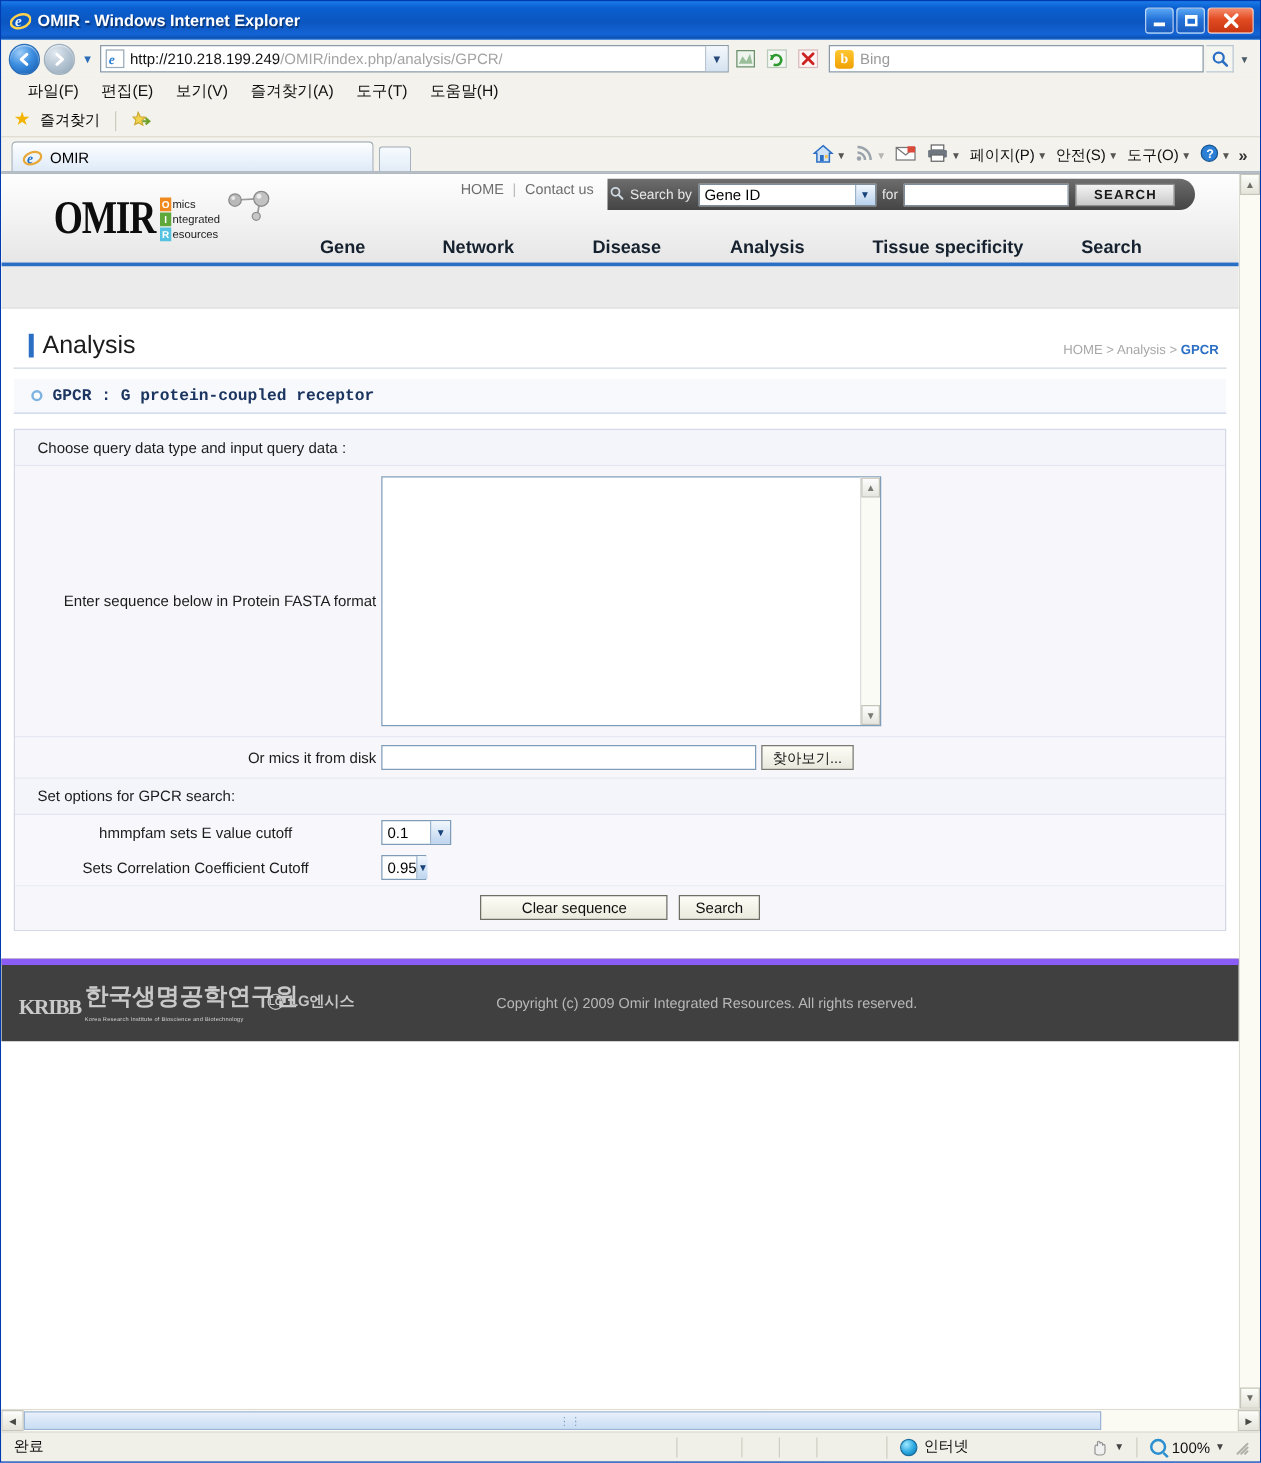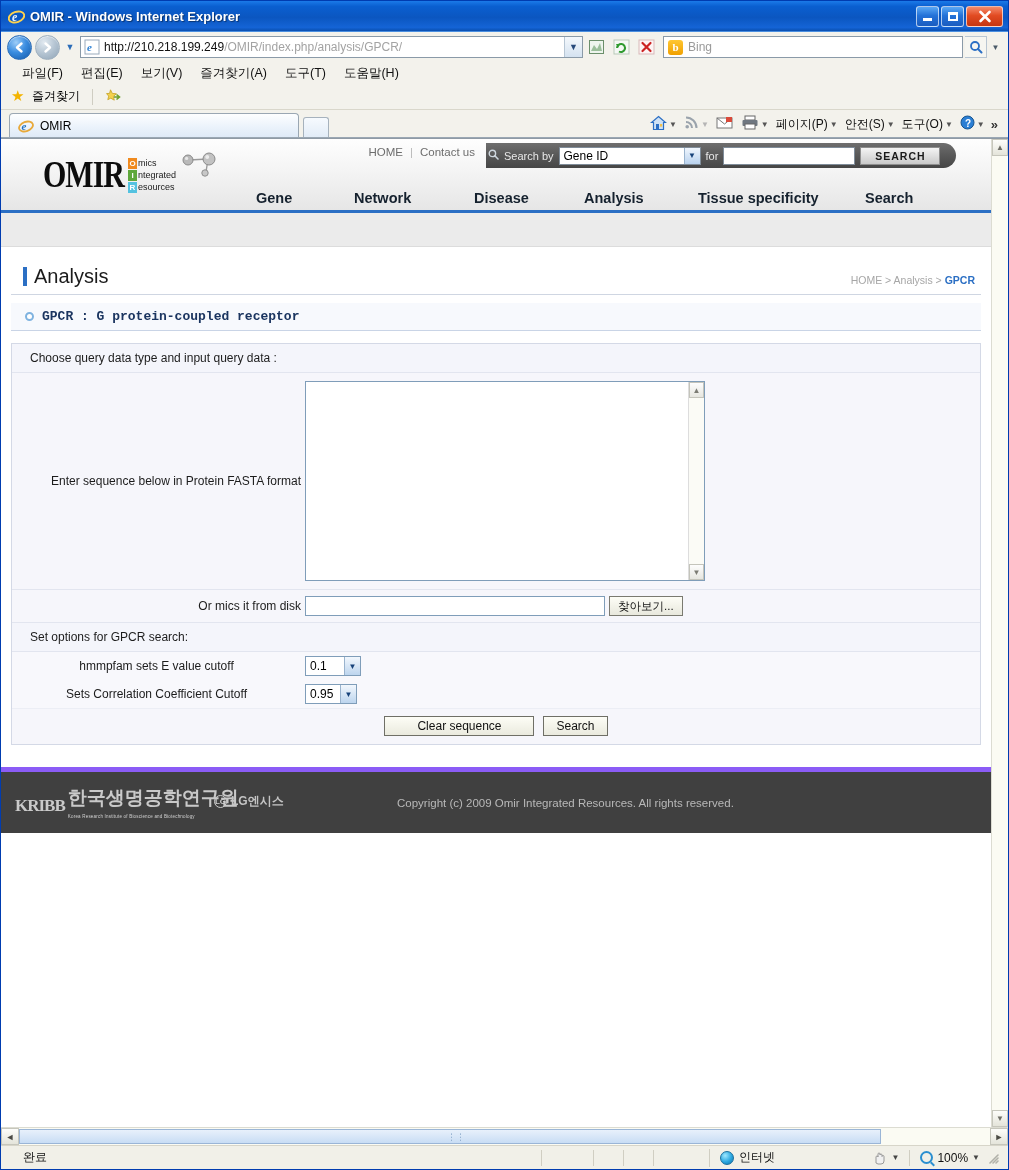--- a/index.html
+++ b/index.html
@@ -381,21 +381,21 @@
     font-size: 12px; color: #000;
   }
   .mini-select .arr {
     width: 16px; height: 18px; margin-left: auto;
     background: linear-gradient(180deg,#f2f7fd,#bdd5ee);
     border-left: 1px solid #9ab3cd;
     display: flex; align-items: center; justify-content: center;
     color: #17427a; font-size: 8px;
   }
   .sel-e { width: 56px; }
-  .sel-c { width: 52px; }
+  .sel-c { width: 36px; }
 
   .btn-row {
     display: flex; align-items: center; justify-content: center; gap: 9px;
     background: #f6f6fb; padding: 7px 0 8px 0;
     border-top: 1px solid #eceef5;
   }
   .form-btn {
     height: 20px; padding: 0 12px;
     background: linear-gradient(180deg,#fdfdf6,#eaeade);
     border: 1px solid #6f6f66;
@@ -476,21 +476,21 @@
   .grip { width: 6px; height: 8px; color: #7fa0c4; font-size: 9px; line-height: 8px; }
 
   
   .statusbar {
     height: 24px; flex: 0 0 24px;
     background: #f1f0e8;
     border-top: 1px solid #d7d5c9;
     display: flex; align-items: center;
     font-size: 12px; color: #111;
   }
-  .status-text { padding-left: 22px; min-width: 540px; }
+  .status-text { padding-left: 10px; min-width: 540px; }
   .status-cell { border-left: 1px solid #d0cec2; height: 16px; }
   .c1 { width: 52px; } .c2 { width: 30px; } .c3 { width: 30px; } .c4 { width: 52px; }
   .zone {
     display: flex; align-items: center; gap: 5px; padding: 0 10px;
     border-left: 1px solid #d0cec2; height: 18px; margin-left: 4px;
   }
   .globe {
     width: 14px; height: 14px; border-radius: 50%;
     background: radial-gradient(circle at 35% 30%, #9fe8ff 0%, #2aa7e0 55%, #1172a8 100%);
     border: 1px solid #1a6f9e;

